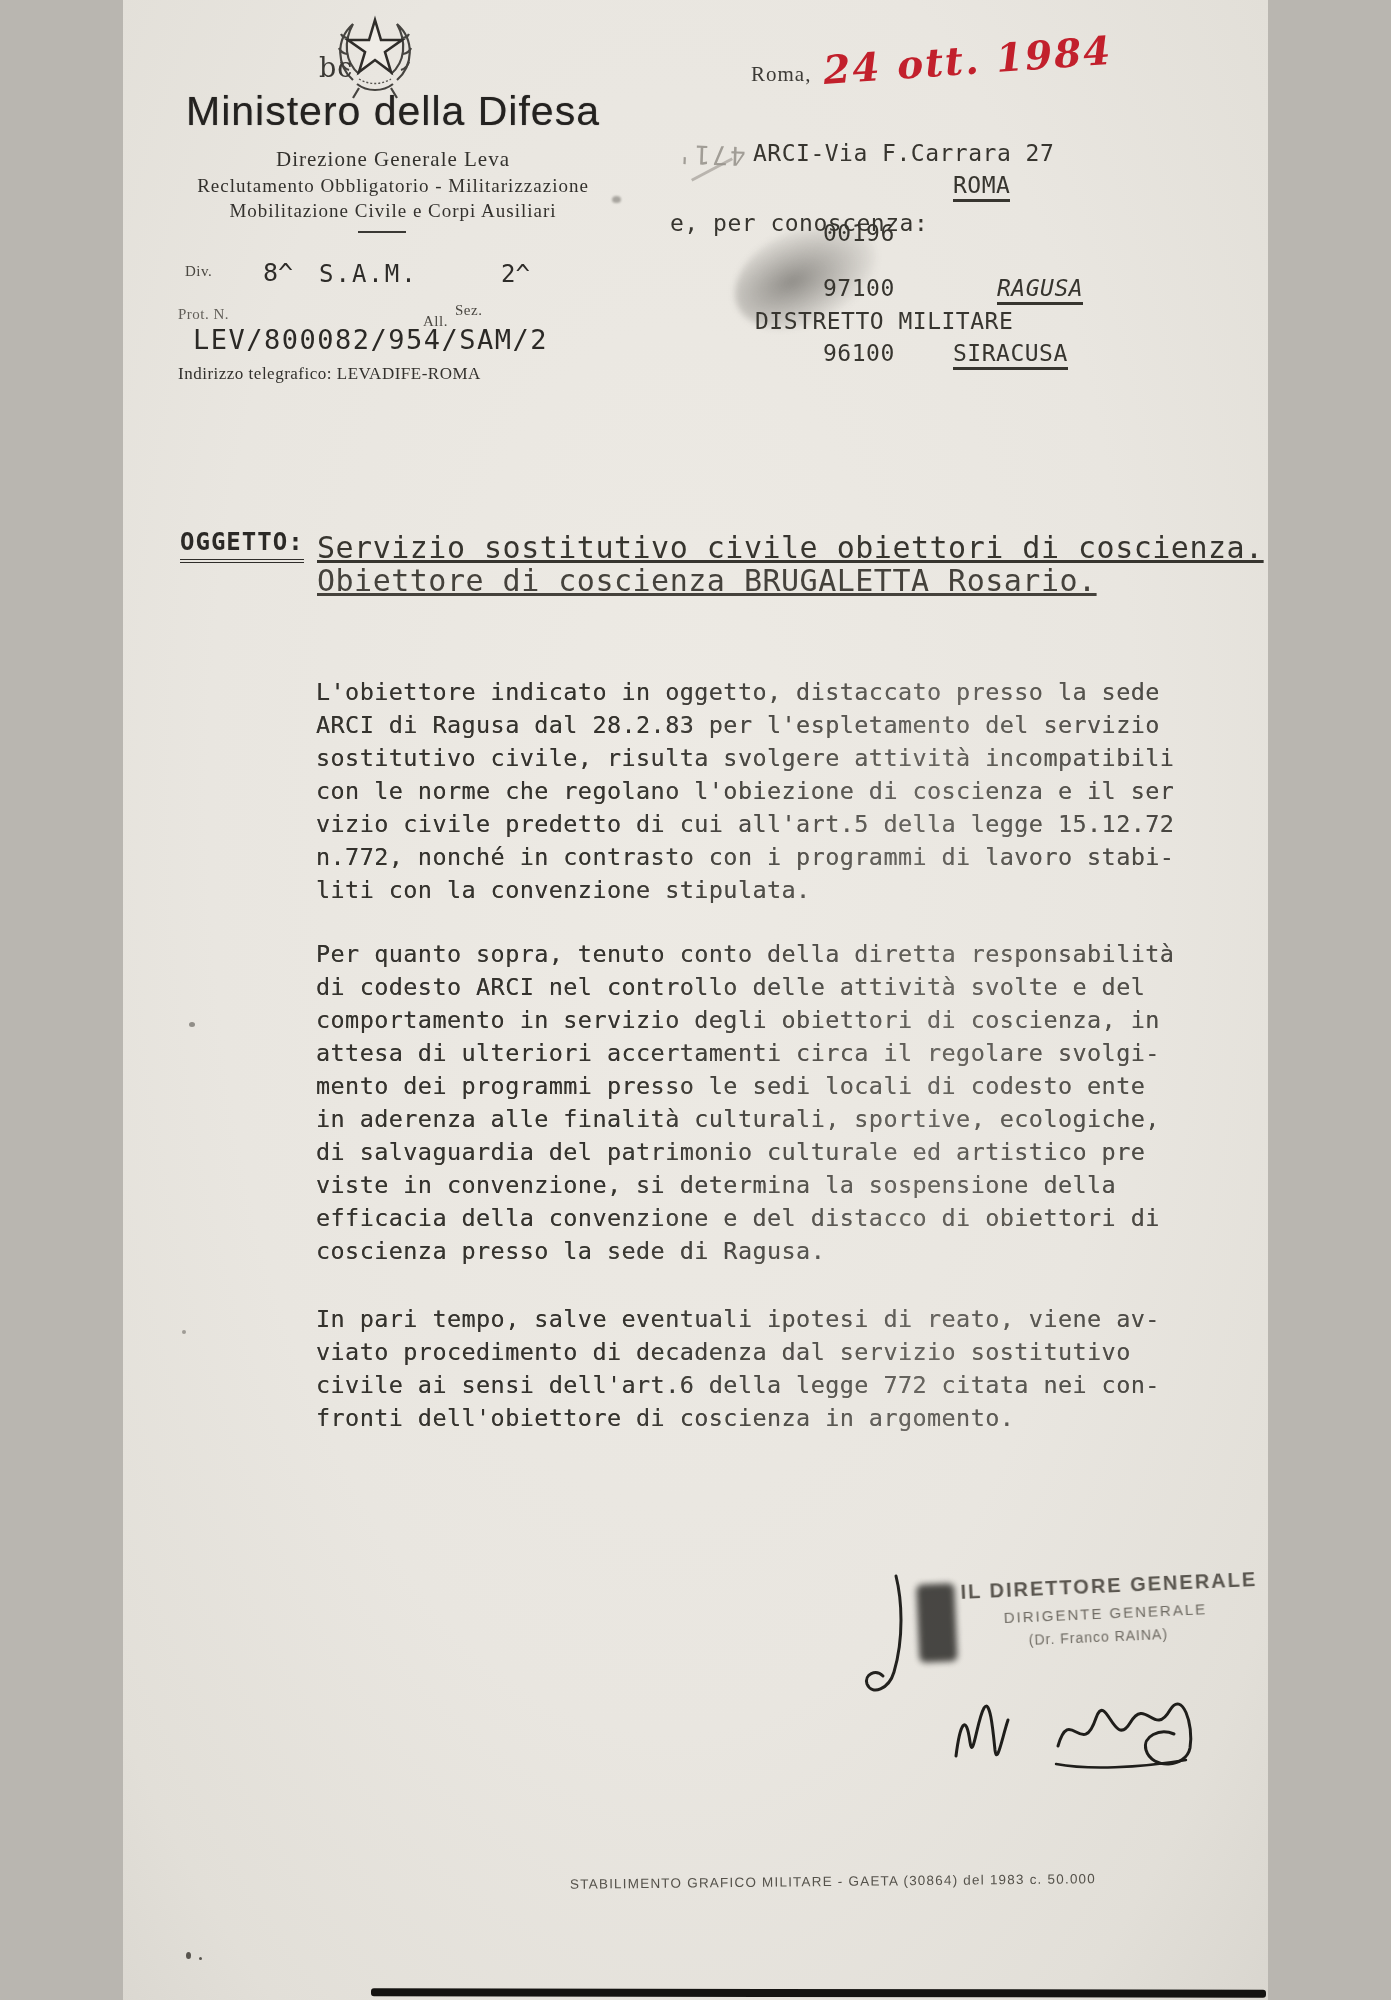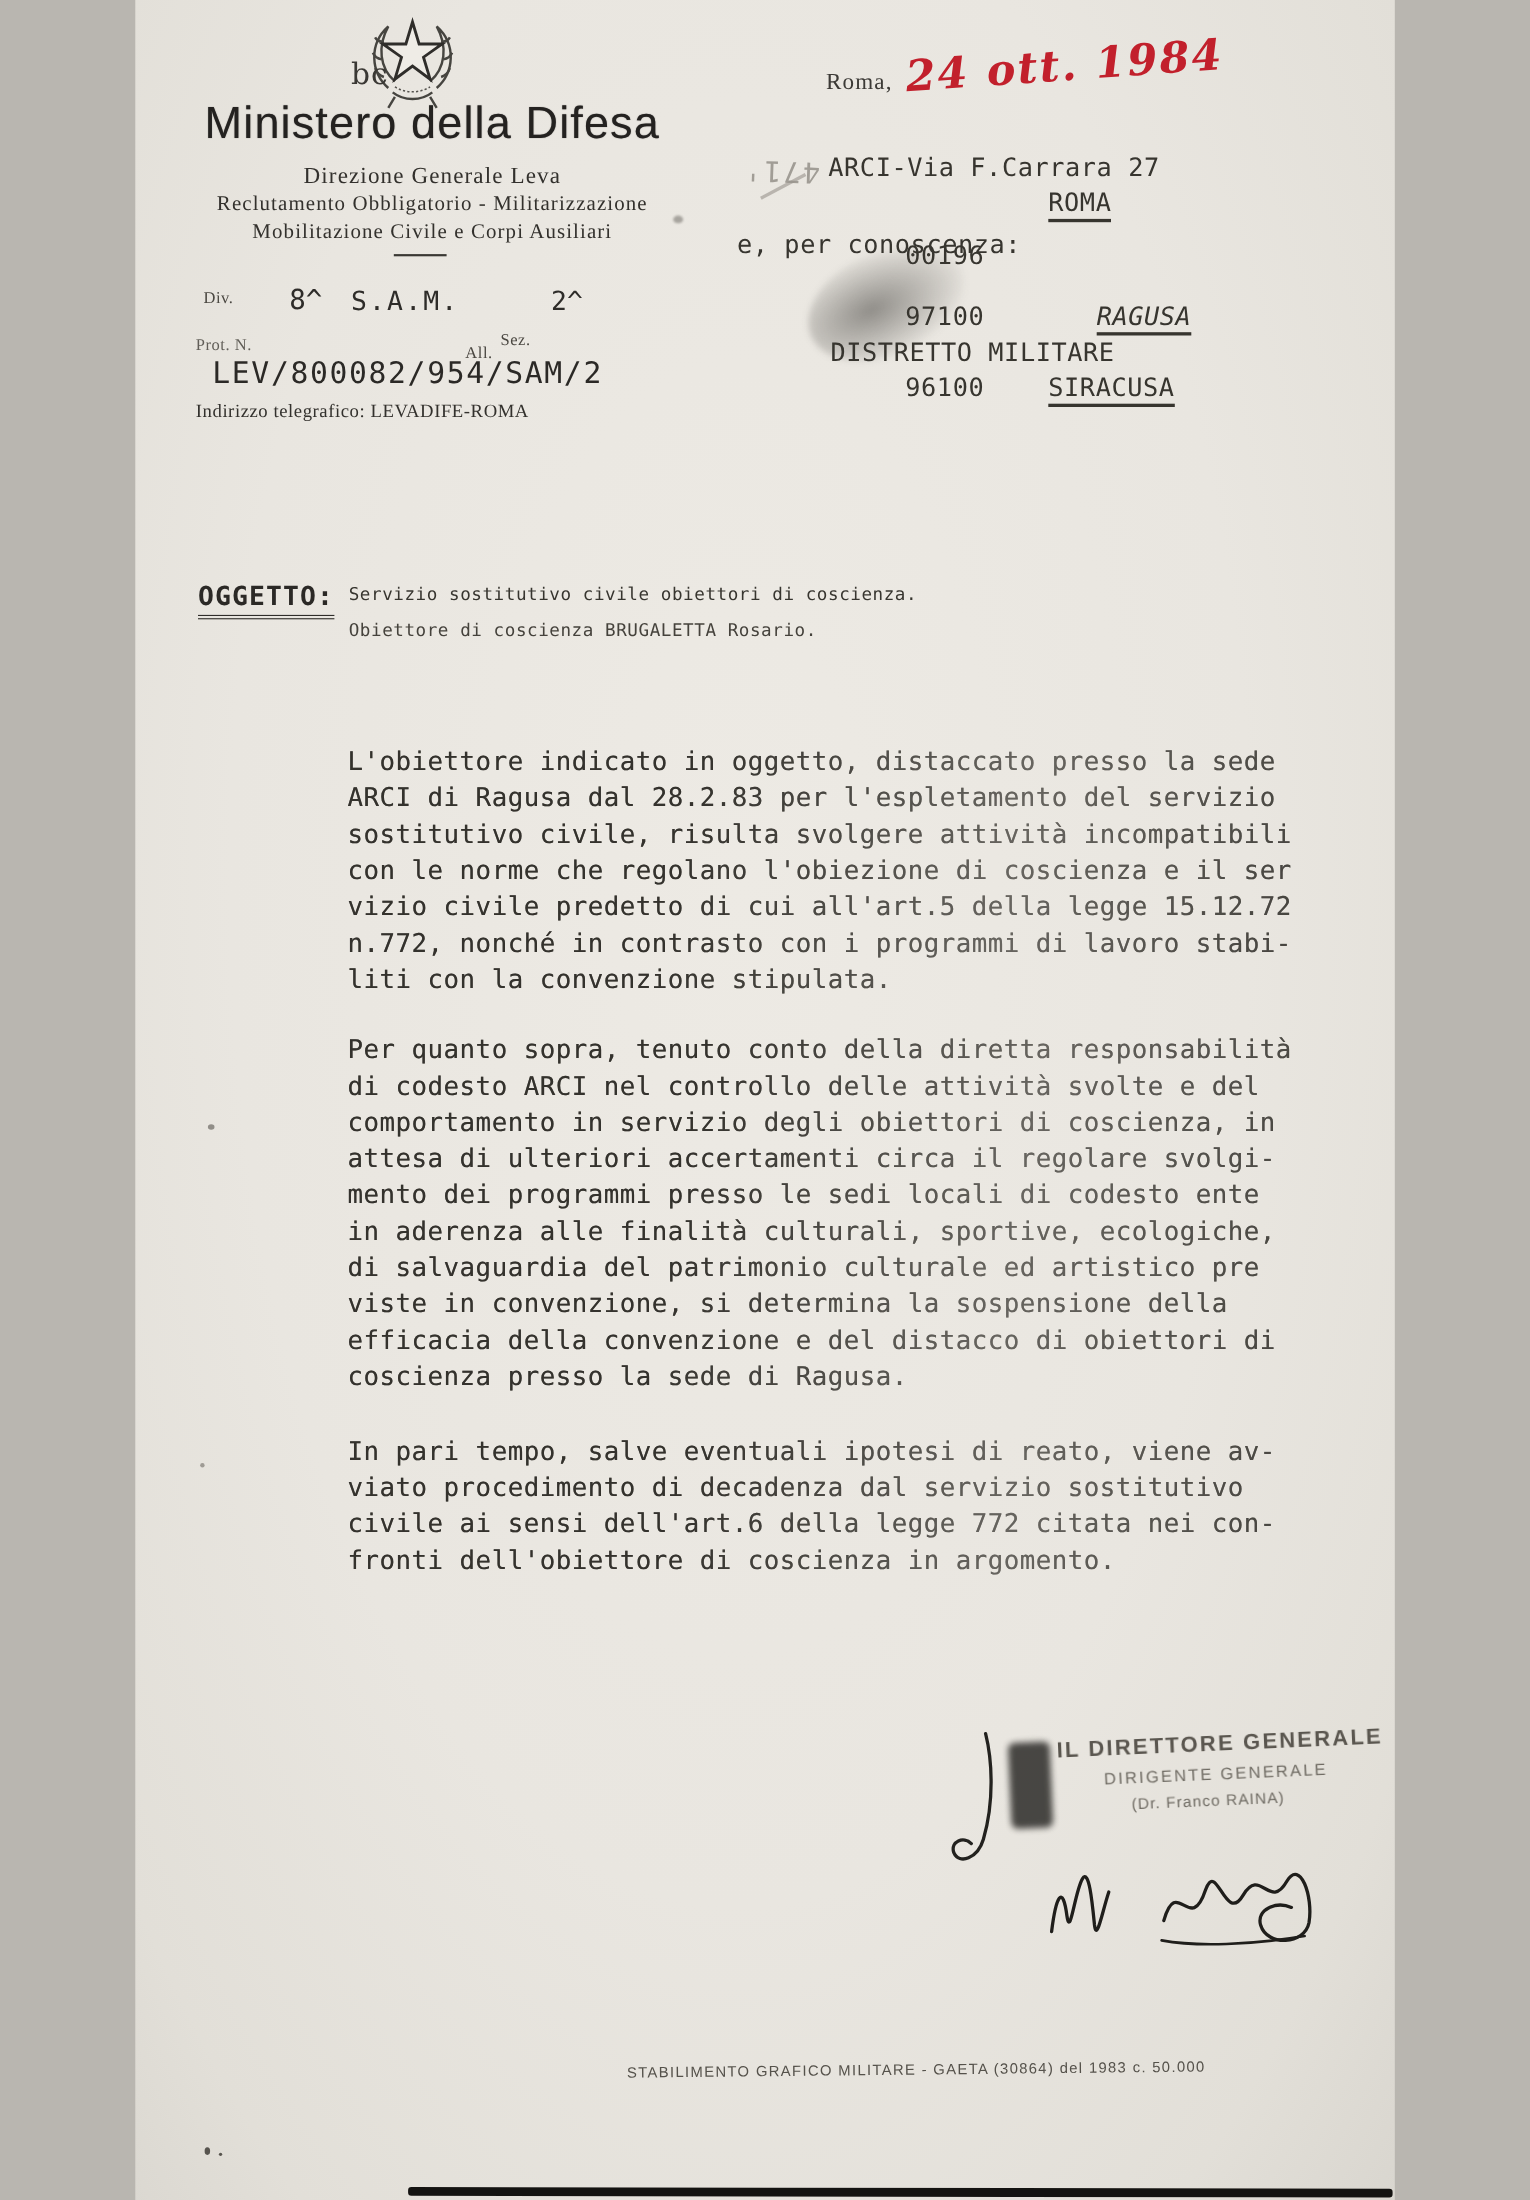--- a/index.html
+++ b/index.html
@@ -70,21 +70,21 @@
   .a2b{left:700px;top:275px;}
   .city2{left:874px;top:275px;font-style:italic;}
   .a3{left:632px;top:308px;}
   .a3b{left:700px;top:340px;}
   .city3{left:830px;top:340px;}
   
   .oggetto{
     left:57px;top:528px;font-size:24px;font-weight:bold;letter-spacing:1px;
     border-bottom:4px double #2f2d2a;padding-bottom:3px;color:#2b2926;
   }
-  .subj{left:194px;font-size:16px;letter-spacing:.5px;color:#37352f;white-space:nowrap;}
+  .subj{left:194px;font-size:30px;letter-spacing:.5px;color:#37352f;white-space:nowrap;text-decoration:underline;}
   .subj1{top:530px;}
   .subj2{top:563px;color:#45423c;}
   
   .para{
     left:193px;width:880px;
     font-family:"DejaVu Sans Mono","Liberation Mono",monospace;
     font-size:23.5px;line-height:33px;letter-spacing:.4px;
     color:#34322d;white-space:pre-line;
     text-shadow:0 0 .5px rgba(52,50,45,.6);
     -webkit-mask-image:linear-gradient(100deg, rgba(0,0,0,1) 35%, rgba(0,0,0,.72) 68%, rgba(0,0,0,.92) 100%);

